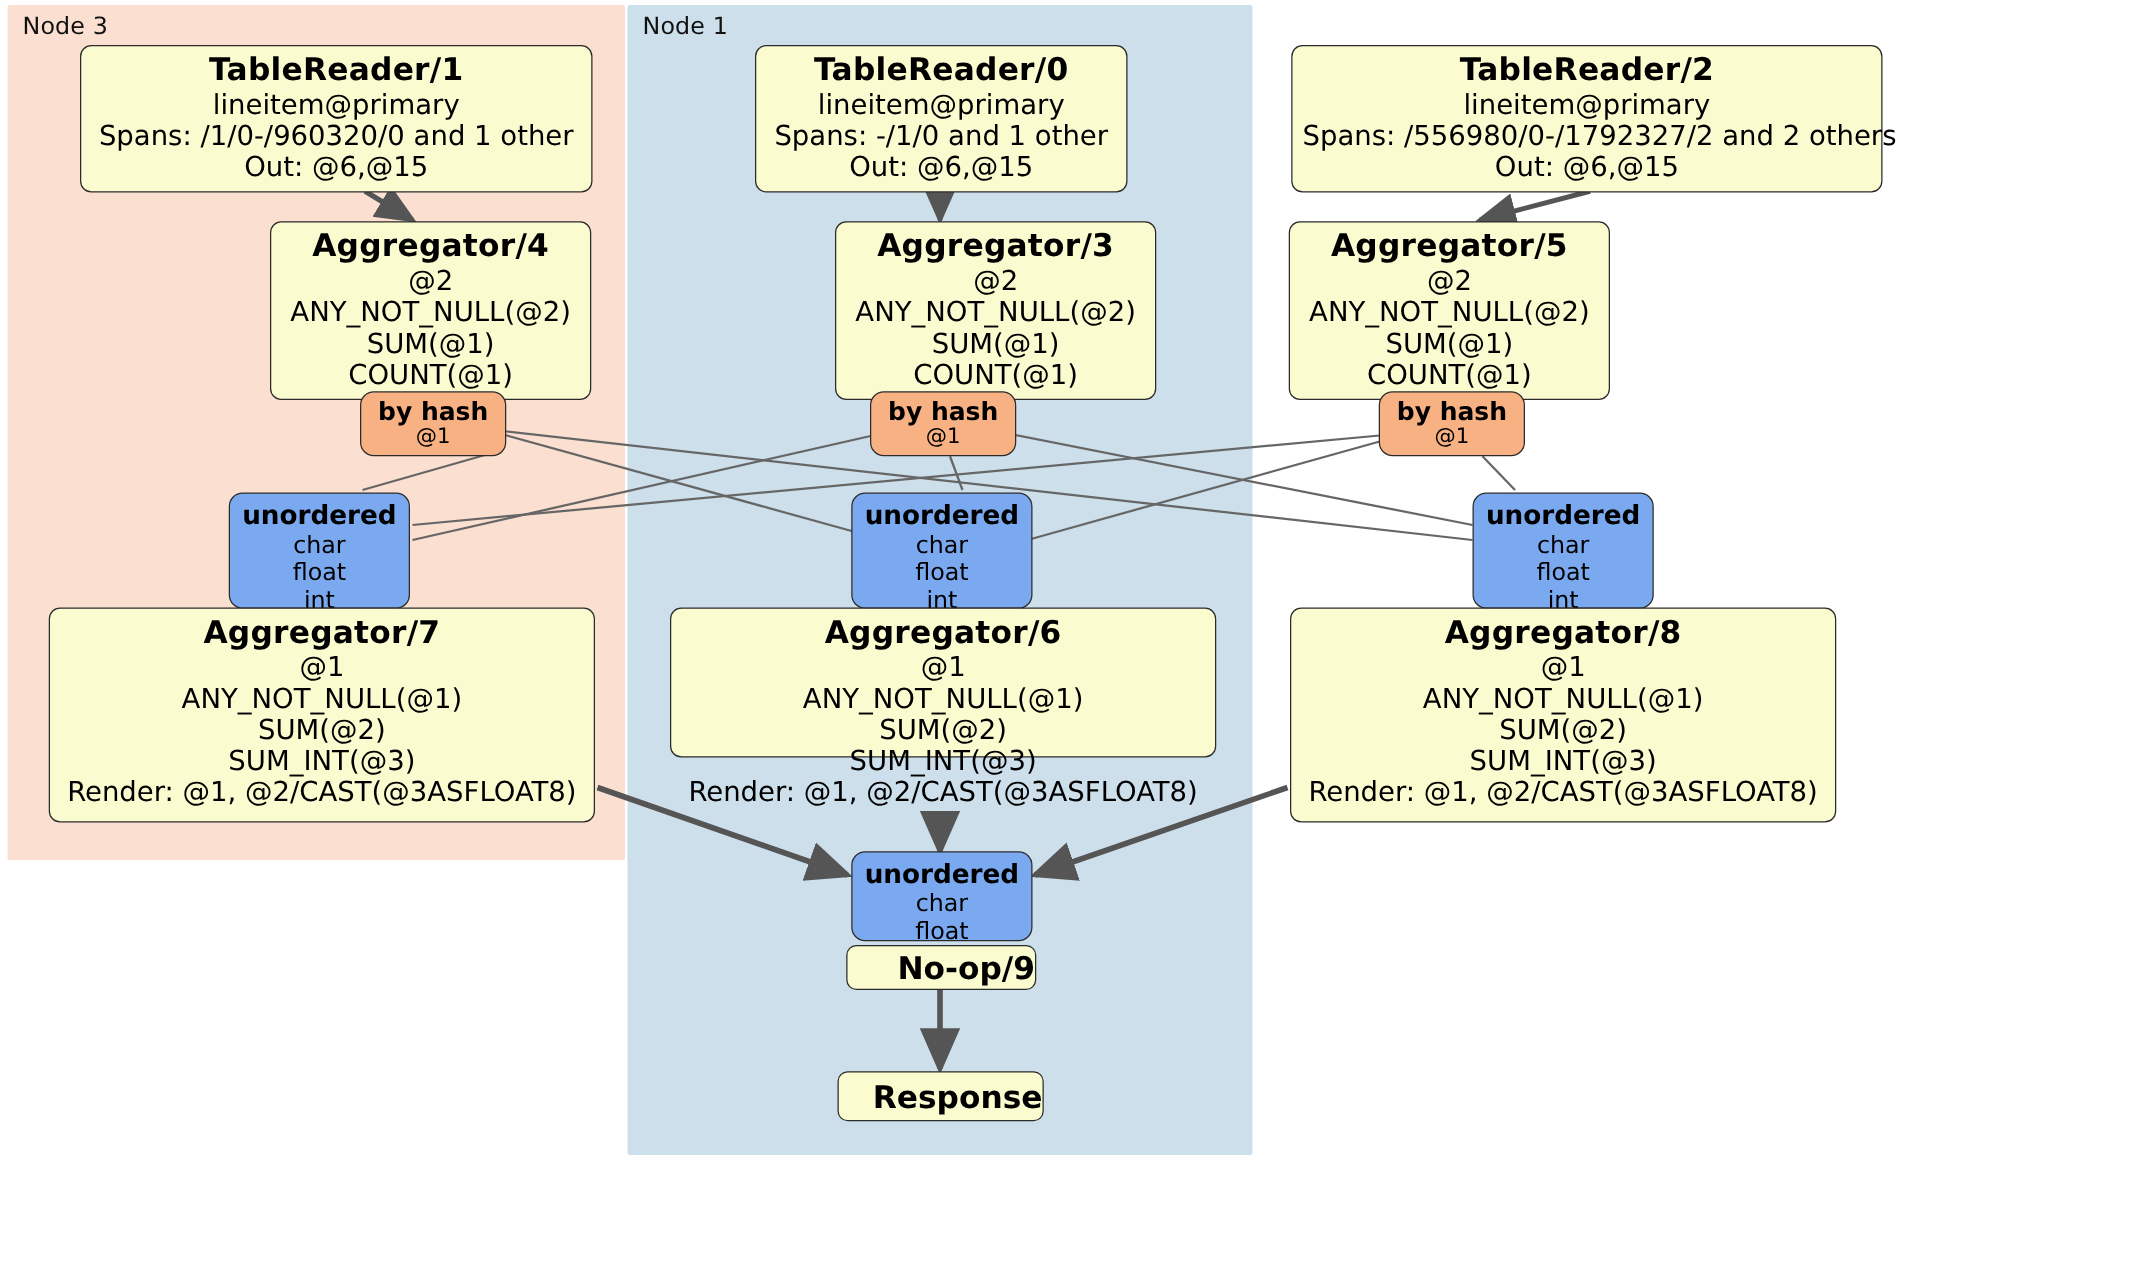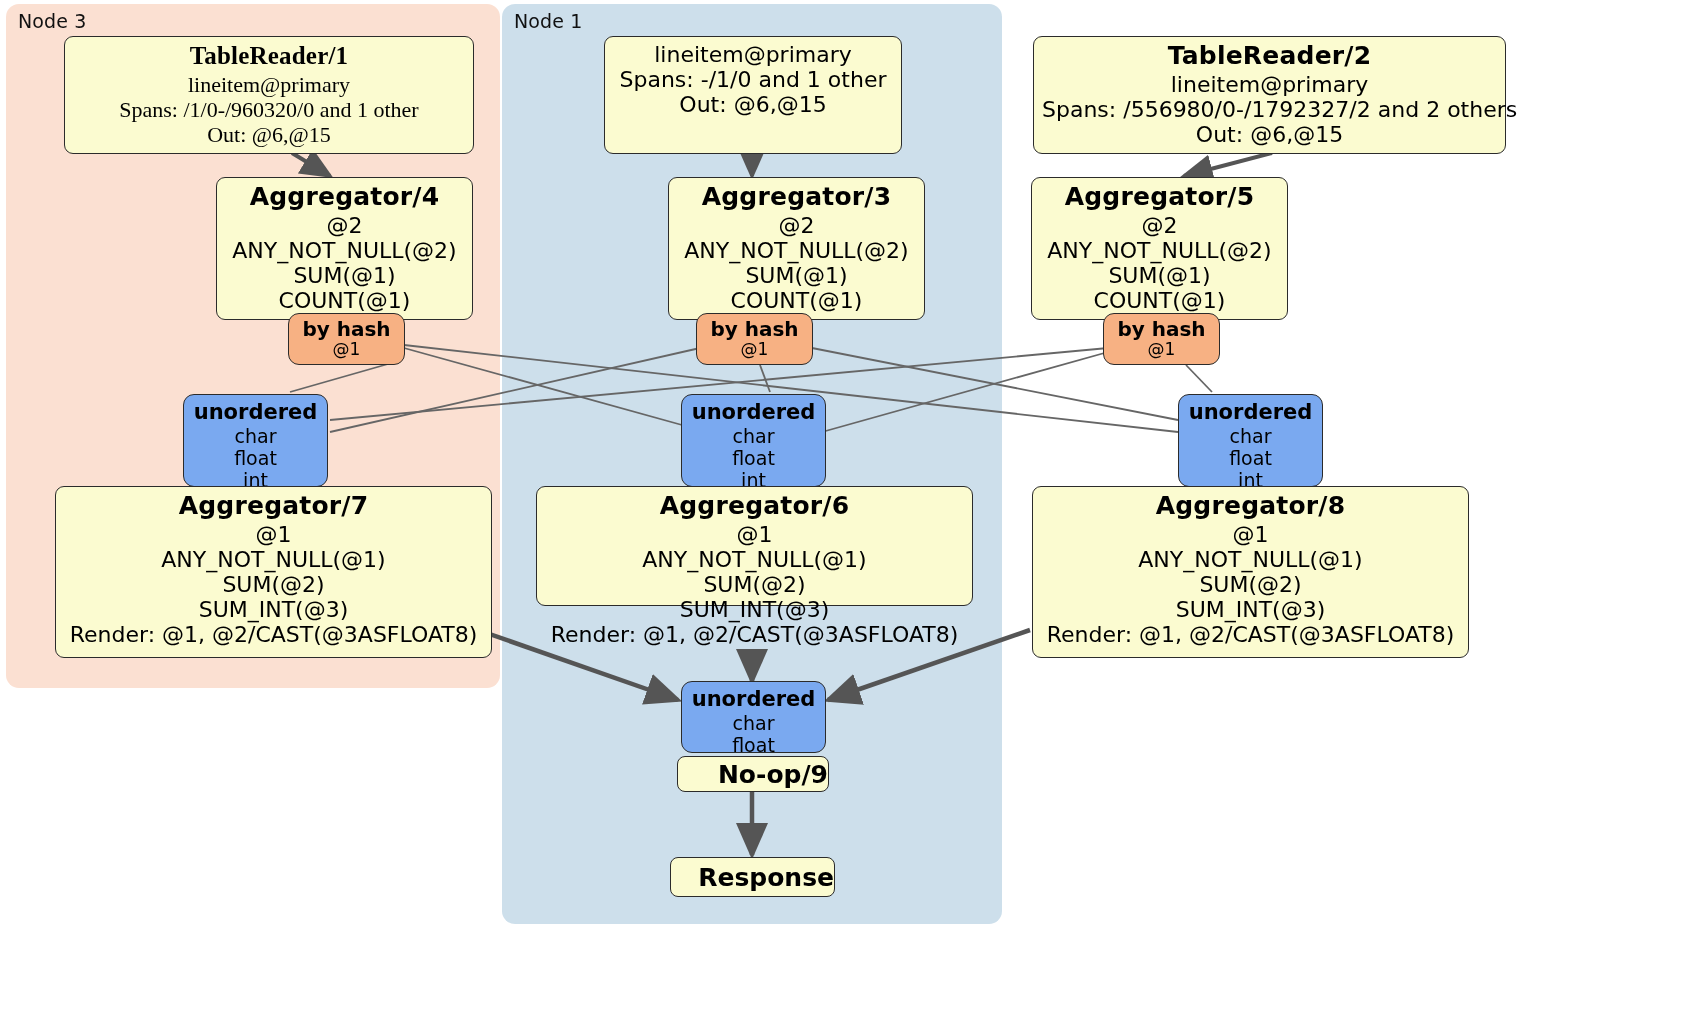--- a/index.html
+++ b/index.html
@@ -6,21 +6,21 @@
   html,body{margin:0;padding:0;}
   body{
     width:1706px;height:1016px;
     background:#ffffff;
     font-family:"DejaVu Sans","Liberation Sans",sans-serif;
     overflow:hidden;
   }
   #stage{position:relative;width:1706px;height:1016px;}
 
   
-  .node-panel{position:absolute;border-radius:13px;}
+  .node-panel{position:absolute;border-radius:2px;}
   .node-panel .node-label{
     position:absolute;left:12px;top:6px;
     font-size:19px;color:#111;letter-spacing:.1px;
     white-space:nowrap;
   }
 
   
   svg.edges{position:absolute;left:0;top:0;width:1706px;height:1016px;
             pointer-events:none;overflow:visible;}
 
@@ -116,21 +116,21 @@
     <path d="M1108,352 L822,432" stroke="#666" stroke-width="1.8" fill="none"></path>
     <path d="M1186,365 L1212,392" stroke="#666" stroke-width="1.8" fill="none"></path>
 
     <path d="M478,630 L678,700" stroke="#555" stroke-width="4.5" fill="none" marker-end="url(#ah)"></path>
     <path d="M752,658 L752,681" stroke="#555" stroke-width="4.5" fill="none" marker-end="url(#ah)"></path>
     <path d="M1030,630 L828,700" stroke="#555" stroke-width="4.5" fill="none" marker-end="url(#ah)"></path>
 
     <path d="M752,792 L752,855" stroke="#555" stroke-width="4.5" fill="none" marker-end="url(#ah)"></path>
   </svg>
 
-  <div class="proc" style="left:64px;top:36px;width:410px;height:118px;font-family:Liberation Serif, serif;">
+  <div class="proc" style="left:64px;top:36px;width:410px;height:118px;">
     <span class="ttl">TableReader/1</span>
     <span class="ln">lineitem@primary</span>
     <span class="ln">Spans: /1/0-/960320/0 and 1 other</span>
     <span class="ln">Out: @6,@15</span>
   </div>
 
   <div class="proc" style="left:216px;top:177px;width:257px;height:143px;">
     <span class="ttl">Aggregator/4</span>
     <span class="ln">@2</span>
     <span class="ln">ANY_NOT_NULL(@2)</span>
@@ -143,30 +143,31 @@
     <span class="ln">@1</span>
   </div>
 
   <div class="sync" style="left:183px;top:394px;width:145px;height:93px;">
     <span class="ttl">unordered</span>
     <span class="ln">char</span>
     <span class="ln">float</span>
     <span class="ln">int</span>
   </div>
 
-  <div class="proc" style="left:39px;top:486px;width:437px;height:172px;margin-left:16px;">
+  <div class="proc" style="left:39px;top:486px;width:437px;height:172px;">
     <span class="ttl">Aggregator/7</span>
     <span class="ln">@1</span>
     <span class="ln">ANY_NOT_NULL(@1)</span>
     <span class="ln">SUM(@2)</span>
     <span class="ln">SUM_INT(@3)</span>
     <span class="ln">Render: @1, @2/CAST(@3ASFLOAT8)</span>
   </div>
 
   <div class="proc" style="left:604px;top:36px;width:298px;height:118px;">
+    <span class="ttl">TableReader/0</span>
     <span class="ln">lineitem@primary</span>
     <span class="ln">Spans: -/1/0 and 1 other</span>
     <span class="ln">Out: @6,@15</span>
   </div>
 
   <div class="proc" style="left:624px;top:177px;width:257px;height:143px;margin-left:44px;">
     <span class="ttl">Aggregator/3</span>
     <span class="ln">@2</span>
     <span class="ln">ANY_NOT_NULL(@2)</span>
     <span class="ln">SUM(@1)</span>

